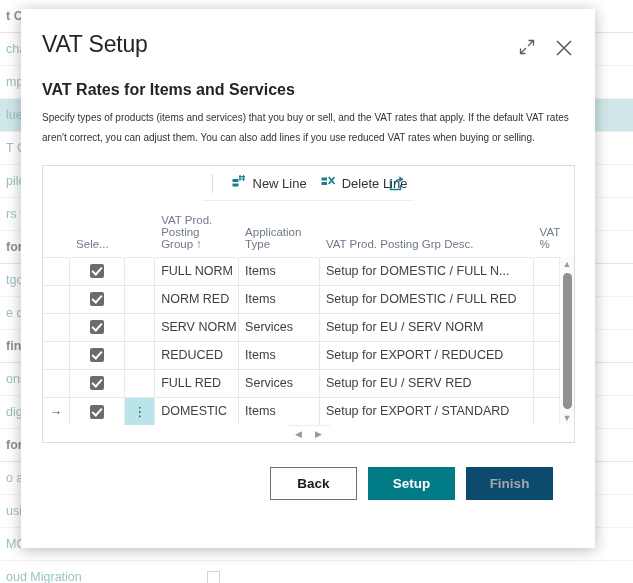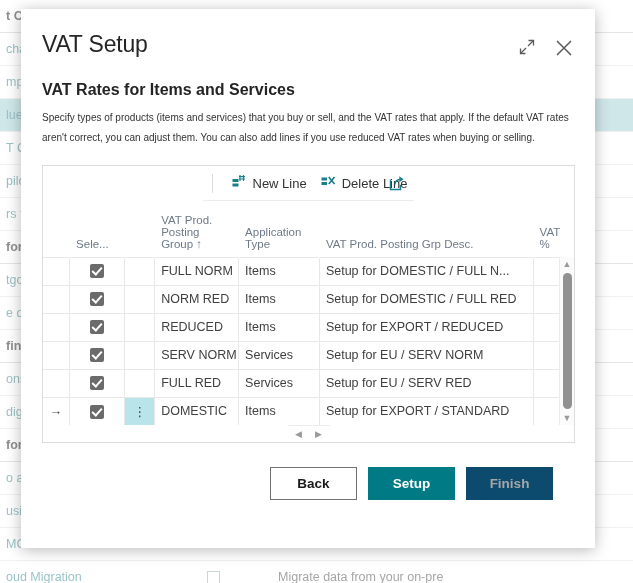--- a/index.html
+++ b/index.html
@@ -291,21 +291,20 @@
         <div class="bg-c1">MC</div>
         <div class="bg-c2"></div>
         <div class="bg-c3"></div>
         <div class="bg-c4">nk serv</div>
       </div>
       <div class="bg-row">
         <div class="bg-c1">oud Migration</div>
         <div class="bg-c2">
           <span class="bg-chk"></span>
         </div>
-        <div class="bg-c4">Migrate data from your on-pre</div>
       </div>
     </div>
   <div id="bg-dim"></div>
 </div>
 
 <div id="modal">
 
   <div class="modal-header">
     <div class="modal-title">VAT Setup</div>
     <div class="hdr-icons">
@@ -396,32 +395,32 @@
                 <td class="c-dots"></td>
                 <td class="c-grp">NORM RED</td>
                 <td class="c-app">Items</td>
                 <td class="c-desc">Setup for DOMESTIC / FULL RED</td>
                 <td class="c-vat">1</td>
               </tr>
               <tr>
                 <td class="c-arrow"></td>
                 <td class="c-chk"><span class="cbox"></span></td>
                 <td class="c-dots"></td>
+                <td class="c-grp">SERV NORM</td>
+                <td class="c-app">Services</td>
+                <td class="c-desc">Setup for EU / SERV NORM</td>
+                <td class="c-vat"></td>
+              </tr>
+              <tr>
+                <td class="c-arrow"></td>
+                <td class="c-chk"><span class="cbox"></span></td>
+                <td class="c-dots"></td>
                 <td class="c-grp">REDUCED</td>
                 <td class="c-app">Items</td>
                 <td class="c-desc">Setup for EXPORT / REDUCED</td>
-                <td class="c-vat"></td>
-              </tr>
-              <tr>
-                <td class="c-arrow"></td>
-                <td class="c-chk"><span class="cbox"></span></td>
-                <td class="c-dots"></td>
-                <td class="c-grp">SERV NORM</td>
-                <td class="c-app">Services</td>
-                <td class="c-desc">Setup for EU / SERV NORM</td>
                 <td class="c-vat"></td>
               </tr>
               <tr>
                 <td class="c-arrow"></td>
                 <td class="c-chk"><span class="cbox"></span></td>
                 <td class="c-dots"></td>
                 <td class="c-grp">FULL RED</td>
                 <td class="c-app">Services</td>
                 <td class="c-desc">Setup for EU / SERV RED</td>
                 <td class="c-vat"></td>

